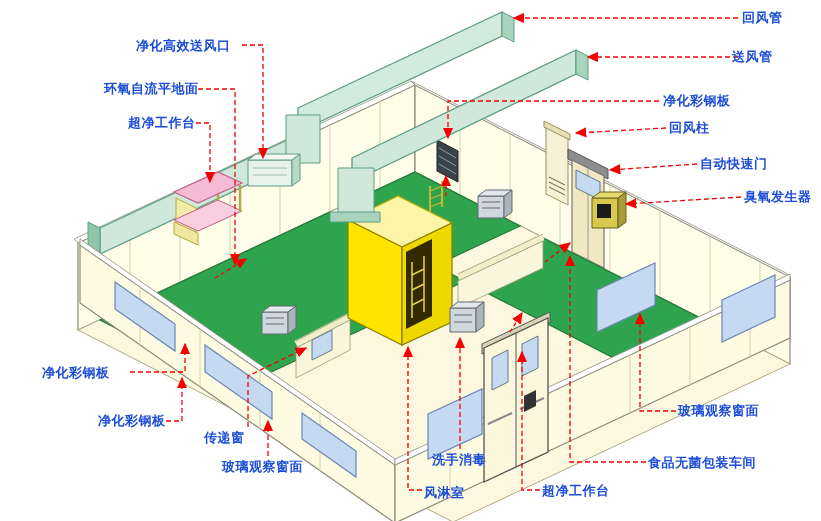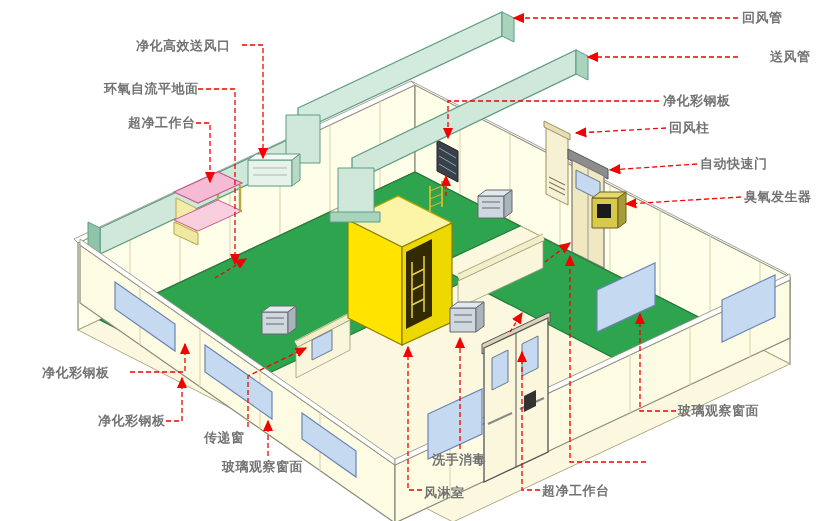--- a/index.html
+++ b/index.html
@@ -1,19 +1,19 @@
 <!DOCTYPE html>
 <html><head>
 <meta charset="utf-8">
 <style>
   html,body{margin:0;padding:0;background:#fff;}
   #stage{position:relative;width:821px;height:521px;background:#fff;overflow:hidden;
          font-family:"Liberation Sans","DejaVu Sans",sans-serif;}
   #stage svg{position:absolute;left:0;top:0;}
-  .label{position:absolute;color:#737373;font-weight:bold;font-size:13px;line-height:16px;
+  .label{position:absolute;color:#1d4ed8;font-weight:bold;font-size:13px;line-height:16px;
          white-space:nowrap;letter-spacing:.5px;}
 </style>
 </head>
 <body>
 
 <div id="stage">
 
 <svg width="821" height="521" viewBox="0 0 821 521">
   <defs>
     <marker id="arr" orient="auto" markerWidth="9" markerHeight="8" refX="8" refY="4">
@@ -217,30 +217,31 @@
     <path d="M268,456 L268,421" marker-end="url(#arr)"></path>
     <path d="M460,449 L460,338" marker-end="url(#arr)"></path>
     <path d="M422,490 L408,490 L408,347" marker-end="url(#arr)"></path>
     <path d="M540,490 L522,490 L522,352" marker-end="url(#arr)"></path>
     <path d="M646,462 L570,462 L570,256" marker-end="url(#arr)"></path>
     <path d="M676,411 L640,411 L640,314" marker-end="url(#arr)"></path>
   </g>
 </svg>
 
 <div class="label" style="left:742px;top:10px">回风管</div>
-<div class="label" style="left:770px;top:49px">送风管</div>
+<div class="label" style="left:732px;top:49px">送风管</div>
 <div class="label" style="left:136px;top:38px">净化高效送风口</div>
 <div class="label" style="left:104px;top:81px">环氧自流平地面</div>
 <div class="label" style="left:128px;top:115px">超净工作台</div>
 <div class="label" style="left:663px;top:93px">净化彩钢板</div>
 <div class="label" style="left:669px;top:120px">回风柱</div>
 <div class="label" style="left:700px;top:156px">自动快速门</div>
 <div class="label" style="left:744px;top:189px">臭氧发生器</div>
 <div class="label" style="left:42px;top:365px">净化彩钢板</div>
 <div class="label" style="left:98px;top:413px">净化彩钢板</div>
 <div class="label" style="left:204px;top:430px">传递窗</div>
 <div class="label" style="left:222px;top:459px">玻璃观察窗面</div>
 <div class="label" style="left:432px;top:452px">洗手消毒</div>
 <div class="label" style="left:424px;top:485px">风淋室</div>
 <div class="label" style="left:542px;top:483px">超净工作台</div>
+<div class="label" style="left:648px;top:455px">食品无菌包装车间</div>
 <div class="label" style="left:678px;top:403px">玻璃观察窗面</div>
 
 </div>
 
 </body></html>

